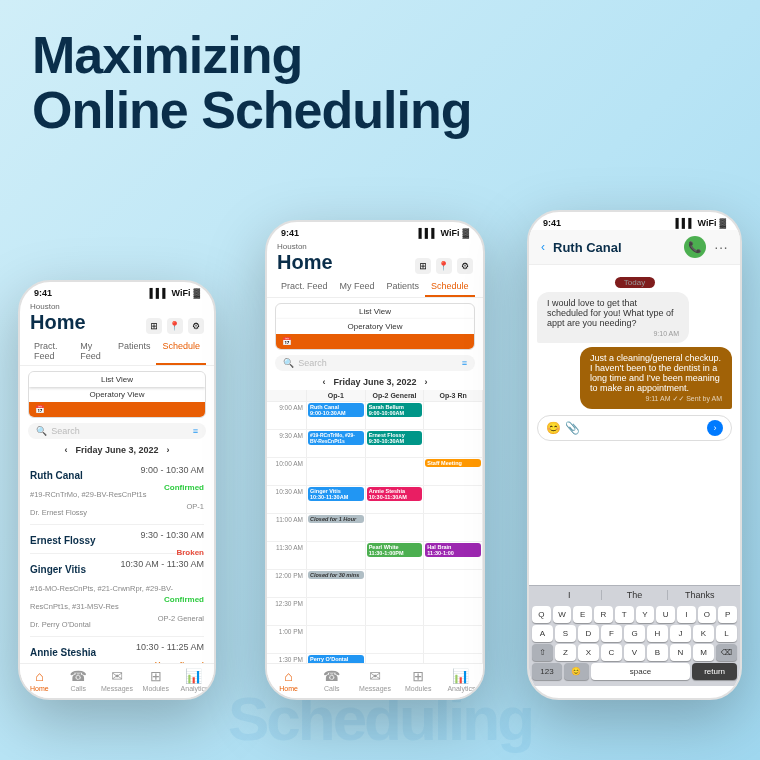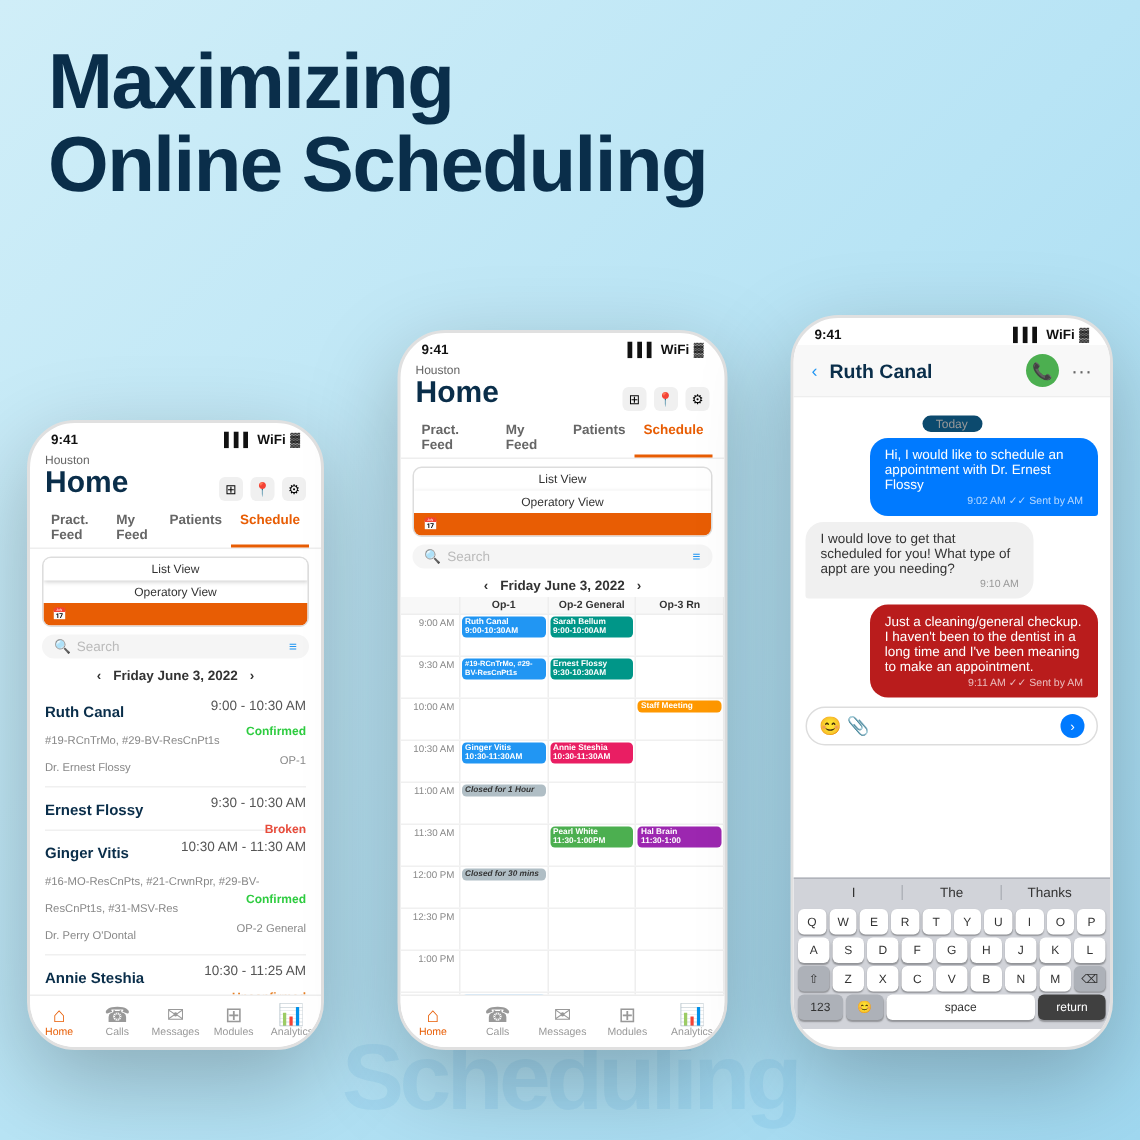--- a/index.html
+++ b/index.html
@@ -108,21 +108,21 @@
     
     .nav-tabs {
       display: flex;
       border-bottom: 1px solid #eee;
       padding: 0 8px;
       font-size: 9px;
     }
     .nav-tab {
       padding: 4px 6px;
       color: #666;
-      font-weight: 700;
+      font-weight: 400;
     }
     .nav-tab.active {
       color: #e85d04;
       border-bottom: 2px solid #e85d04;
     }
 
     
     .view-toggle {
       display: flex;
       margin: 5px 8px;
@@ -313,21 +313,21 @@
       background: #fff;
       padding: 8px;
       overflow: hidden;
       height: 320px;
     }
     .msg-date-divider {
       text-align: center;
       font-size: 8px;
       color: #999;
       margin: 4px 0;
-      background: #0c4a6e;
+      background: #7f1d1d;
       border-radius: 8px;
       padding: 1px 8px;
       display: inline-block;
       width: 40px;
       margin-left: auto;
       margin-right: auto;
       display: block;
     }
     .msg-bubble-right {
       background: #007aff;
@@ -355,21 +355,21 @@
       text-align: right;
       margin-top: 2px;
     }
     .msg-meta-left {
       font-size: 7px;
       color: #999;
       text-align: right;
       margin-top: 2px;
     }
     .msg-bubble-teal {
-      background: #b91c1c;
+      background: #a16207;
       color: #fff;
       border-radius: 12px 12px 2px 12px;
       padding: 6px 10px;
       font-size: 9px;
       max-width: 78%;
       margin-left: auto;
       margin-bottom: 4px;
     }
 
     
@@ -769,24 +769,20 @@
     <span class="msg-contact-name">Ruth Canal</span>
     <div class="msg-action-icons">
       <span style="background:#4caf50;border-radius:50%;width:22px;height:22px;display:flex;align-items:center;justify-content:center;font-size:11px;color:#fff;">📞</span>
       <span style="font-size:14px;color:#666;">···</span>
     </div>
   </div>
 
   <div class="msg-area">
     <div class="msg-date-divider">Today</div>
 
-    <div class="msg-bubble-right">
-      Hi, I would like to schedule an appointment with Dr. Ernest Flossy
-      <div class="msg-meta">9:02 AM ✓✓ Sent by AM</div>
-    </div>
 
     <div class="msg-bubble-left">
       I would love to get that scheduled for you! What type of appt are you needing?
       <div class="msg-meta-left">9:10 AM</div>
     </div>
 
     <div class="msg-bubble-teal">
       Just a cleaning/general checkup. I haven't been to the dentist in a long time and I've been meaning to make an appointment.
       <div class="msg-meta">9:11 AM ✓✓ Sent by AM</div>
     </div>

